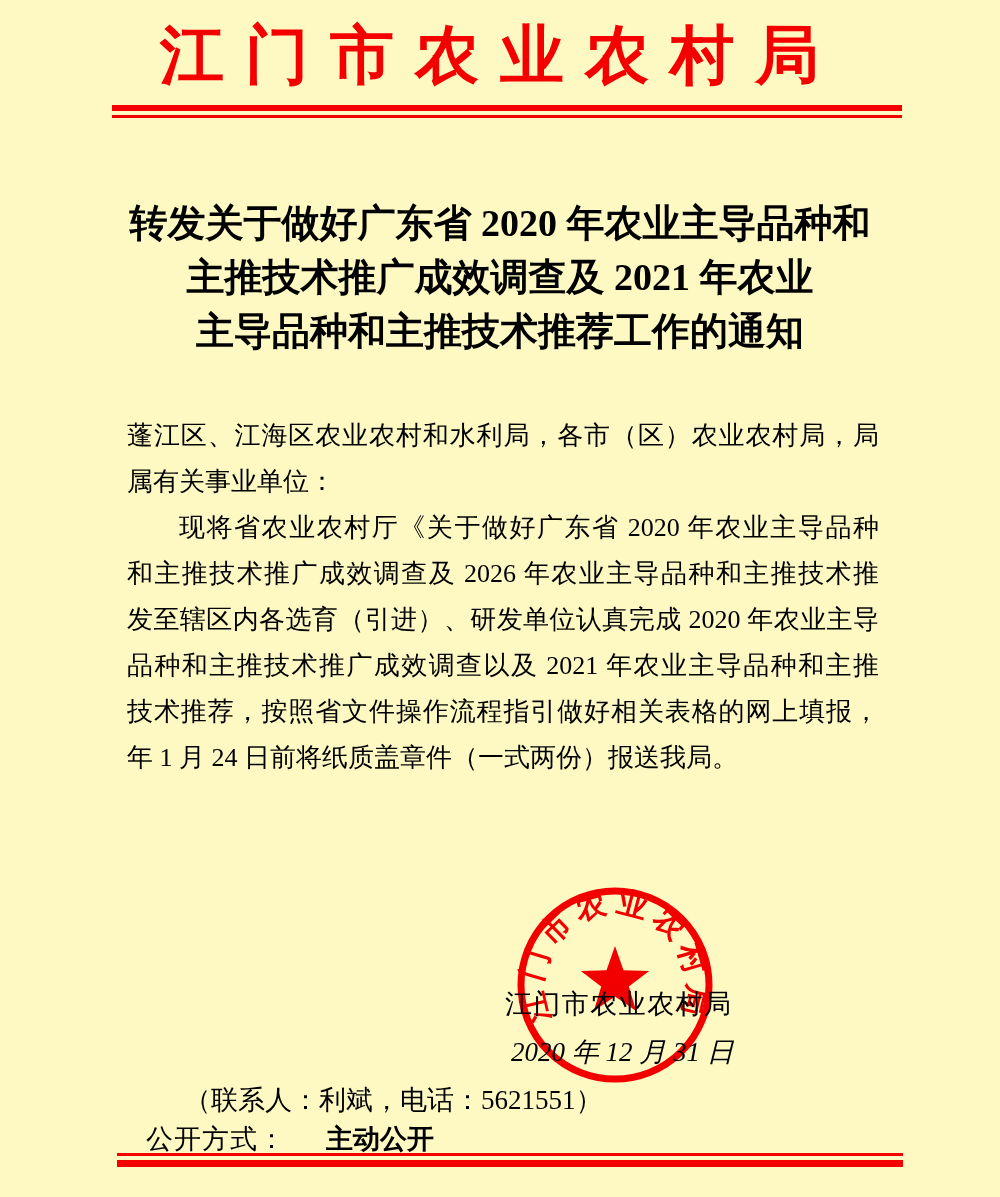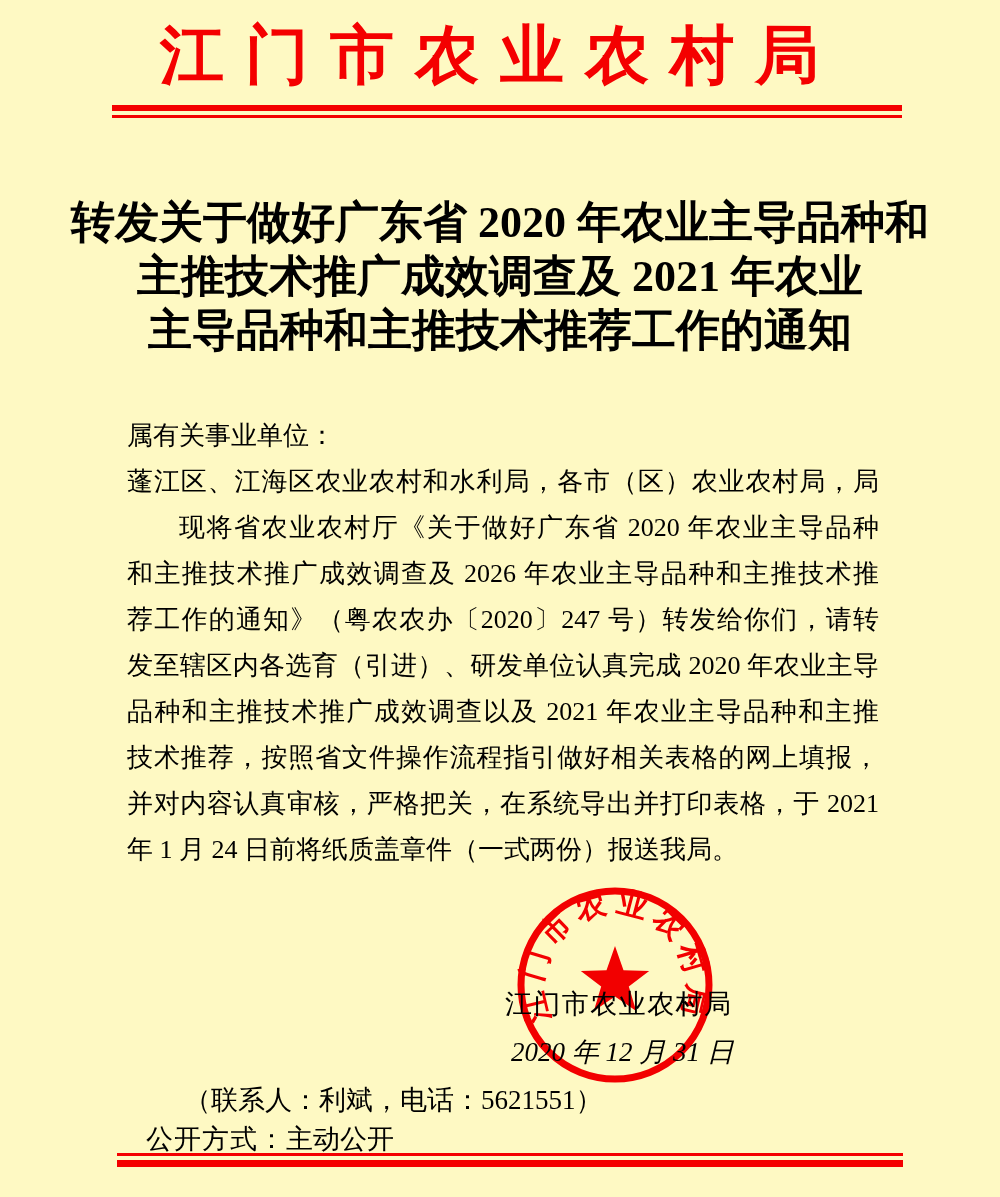--- a/index.html
+++ b/index.html
@@ -22,21 +22,21 @@
   }
   .rule { position:absolute; background:#f40000; }
   .rule-top-thick   { left:112px; width:790px; top:105px; height:6px; }
   .rule-top-thin    { left:112px; width:790px; top:115px; height:3px; }
   .rule-bottom-thin { left:117px; width:786px; top:1153px; height:3px; }
   .rule-bottom-thick{ left:117px; width:786px; top:1160px; height:7px; }
   
   .doc-title {
     position:absolute; top:196px; left:0; right:0;
     text-align:center;
-    font-size:44px; font-weight:bold;
+    font-size:38px; font-weight:bold;
     line-height:54px;
     white-space:nowrap;
   }
   
   .body-text {
     position:absolute; left:127px; top:413px; width:752px;
     font-size:26px; line-height:46px;
   }
   .bline {
     text-align:justify;
@@ -62,21 +62,21 @@
   .footer-line {
     position:absolute; left:130px; top:1121px;
     font-size:27px; white-space:nowrap;
   }
   .footer-label {
     font-family:"Liberation Sans","DejaVu Sans",sans-serif;
     font-weight:normal;
     letter-spacing:1px;
     margin-left:16px;
   }
-  .footer-value { font-weight:normal; }
+  .footer-value { font-weight:bold;margin-left:40px; }
   
   .seal {
     position:absolute; left:513px; top:883px;
     width:204px; height:204px;
     mix-blend-mode:multiply;
   }
 </style>
 </head>
 <body>
 
@@ -86,29 +86,27 @@
   <div class="rule rule-top-thick"></div>
   <div class="rule rule-top-thin"></div>
 
   <div class="doc-title">
     <div>转发关于做好广东省 2020 年农业主导品种和</div>
     <div>主推技术推广成效调查及 2021 年农业</div>
     <div>主导品种和主推技术推荐工作的通知</div>
   </div>
 
   <div class="body-text" id="body-text">
+      <div class="bline fill">蓬江区、江海区农业农村和水利局，各市（区）农业农村局，局</div>
       <div class="bline">属有关事业单位：</div>
-      <div class="bline fill">蓬江区、江海区农业农村和水利局，各市（区）农业农村局，局</div>
       <div class="bline fill indent">现将省农业农村厅《关于做好广东省 2020 年农业主导品种</div>
       <div class="bline fill">和主推技术推广成效调查及 2026 年农业主导品种和主推技术推</div>
-      <div class="bline fill">荐工作的通知》（粤农农办〔2020〕247 号）转发给你们，请转</div>
       <div class="bline fill">发至辖区内各选育（引进）、研发单位认真完成 2020 年农业主导</div>
       <div class="bline fill">品种和主推技术推广成效调查以及 2021 年农业主导品种和主推</div>
       <div class="bline fill">技术推荐，按照省文件操作流程指引做好相关表格的网上填报，</div>
-      <div class="bline fill">并对内容认真审核，严格把关，在系统导出并打印表格，于 2021</div>
       <div class="bline">年 1 月 24 日前将纸质盖章件（一式两份）报送我局。</div>
     </div>
 
   <svg class="seal" viewBox="-102 -102 204 204">
     <circle r="94" fill="none" stroke="#f30000" stroke-width="7"></circle>
     <path id="sealArc" d="M -63 34.9 A 72 72 0 1 1 63 34.9" fill="none"></path>
     <text font-size="30" font-weight="bold" fill="#f30000" letter-spacing="7" font-family="Liberation Serif, DejaVu Serif, serif">
       <textPath href="#sealArc" startOffset="50%" text-anchor="middle">江门市农业农村局</textPath>
     </text>
     <path fill="#f30000" transform="translate(0,-3)" d="M 0 -36 L 8.5 -11.7 L 34.2 -11.1 L 13.8 4.5 L 21.2 29.1 L 0 14.5

